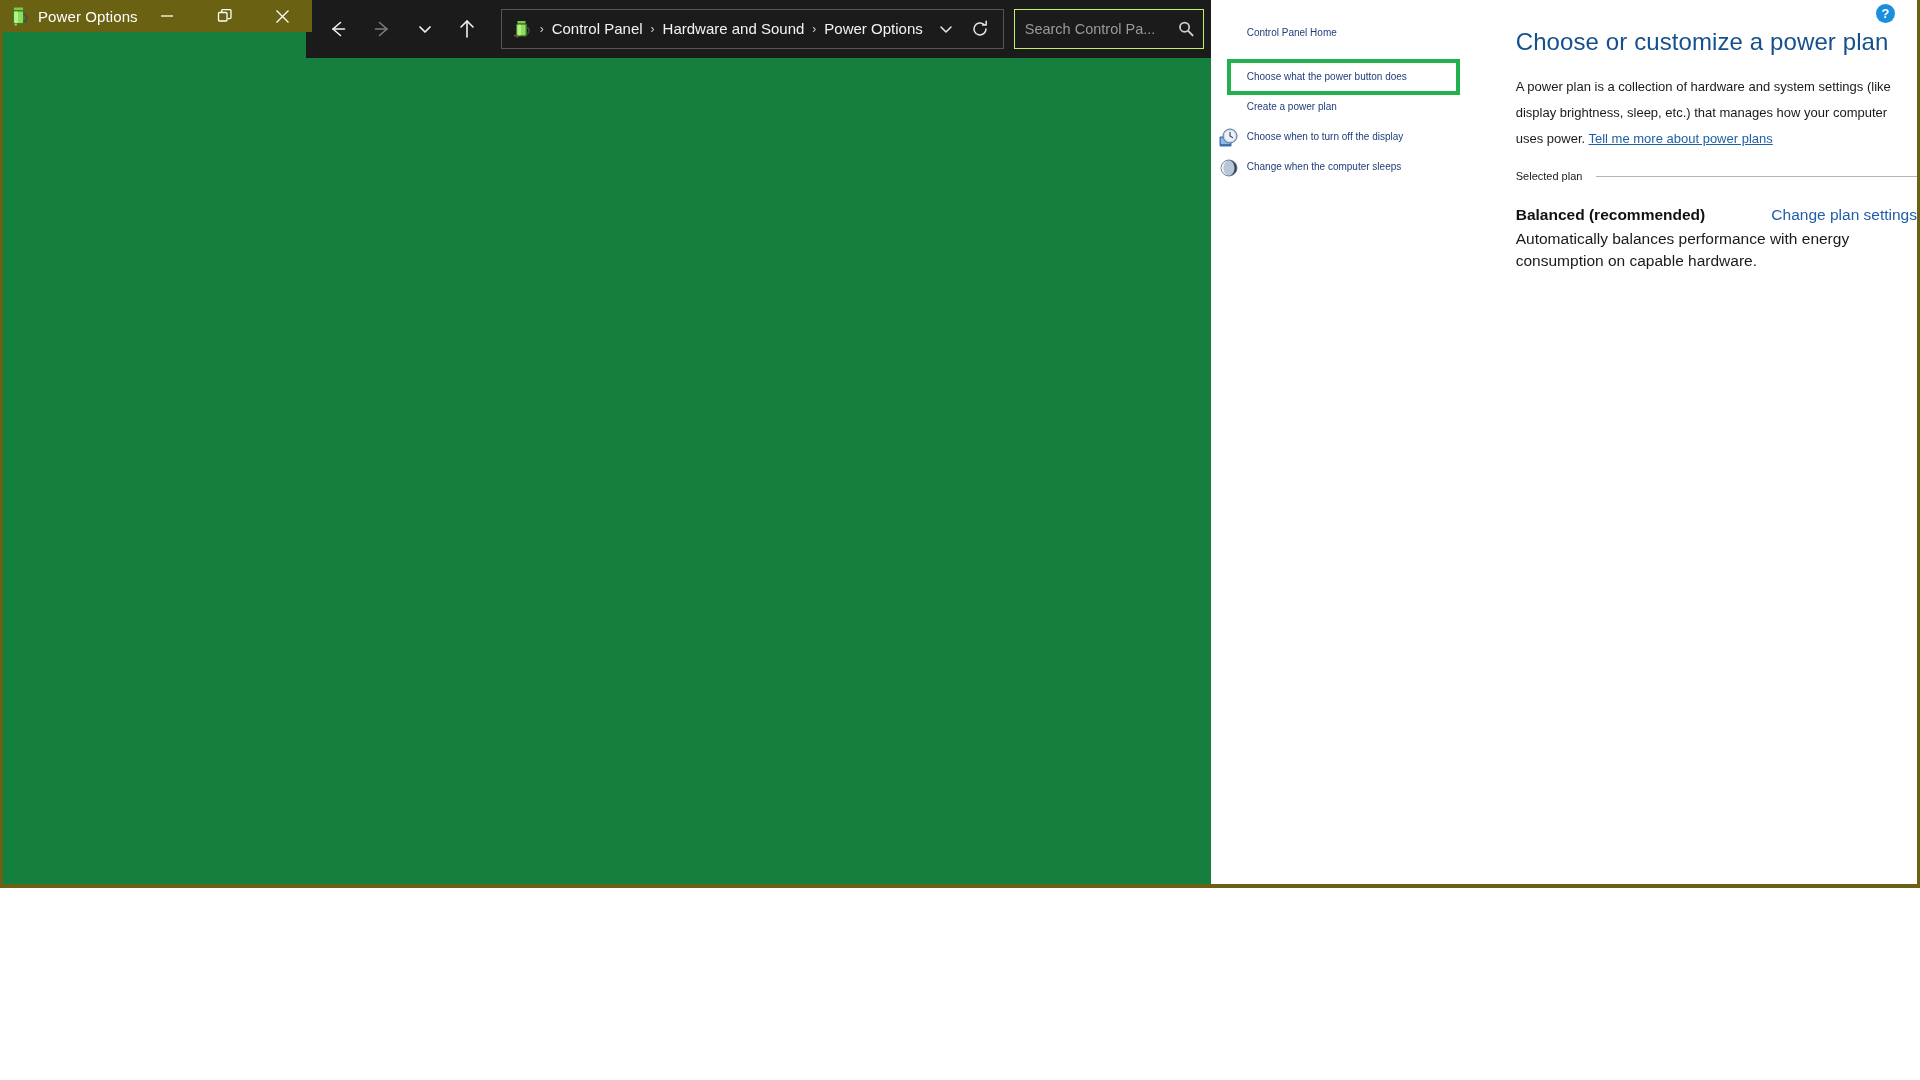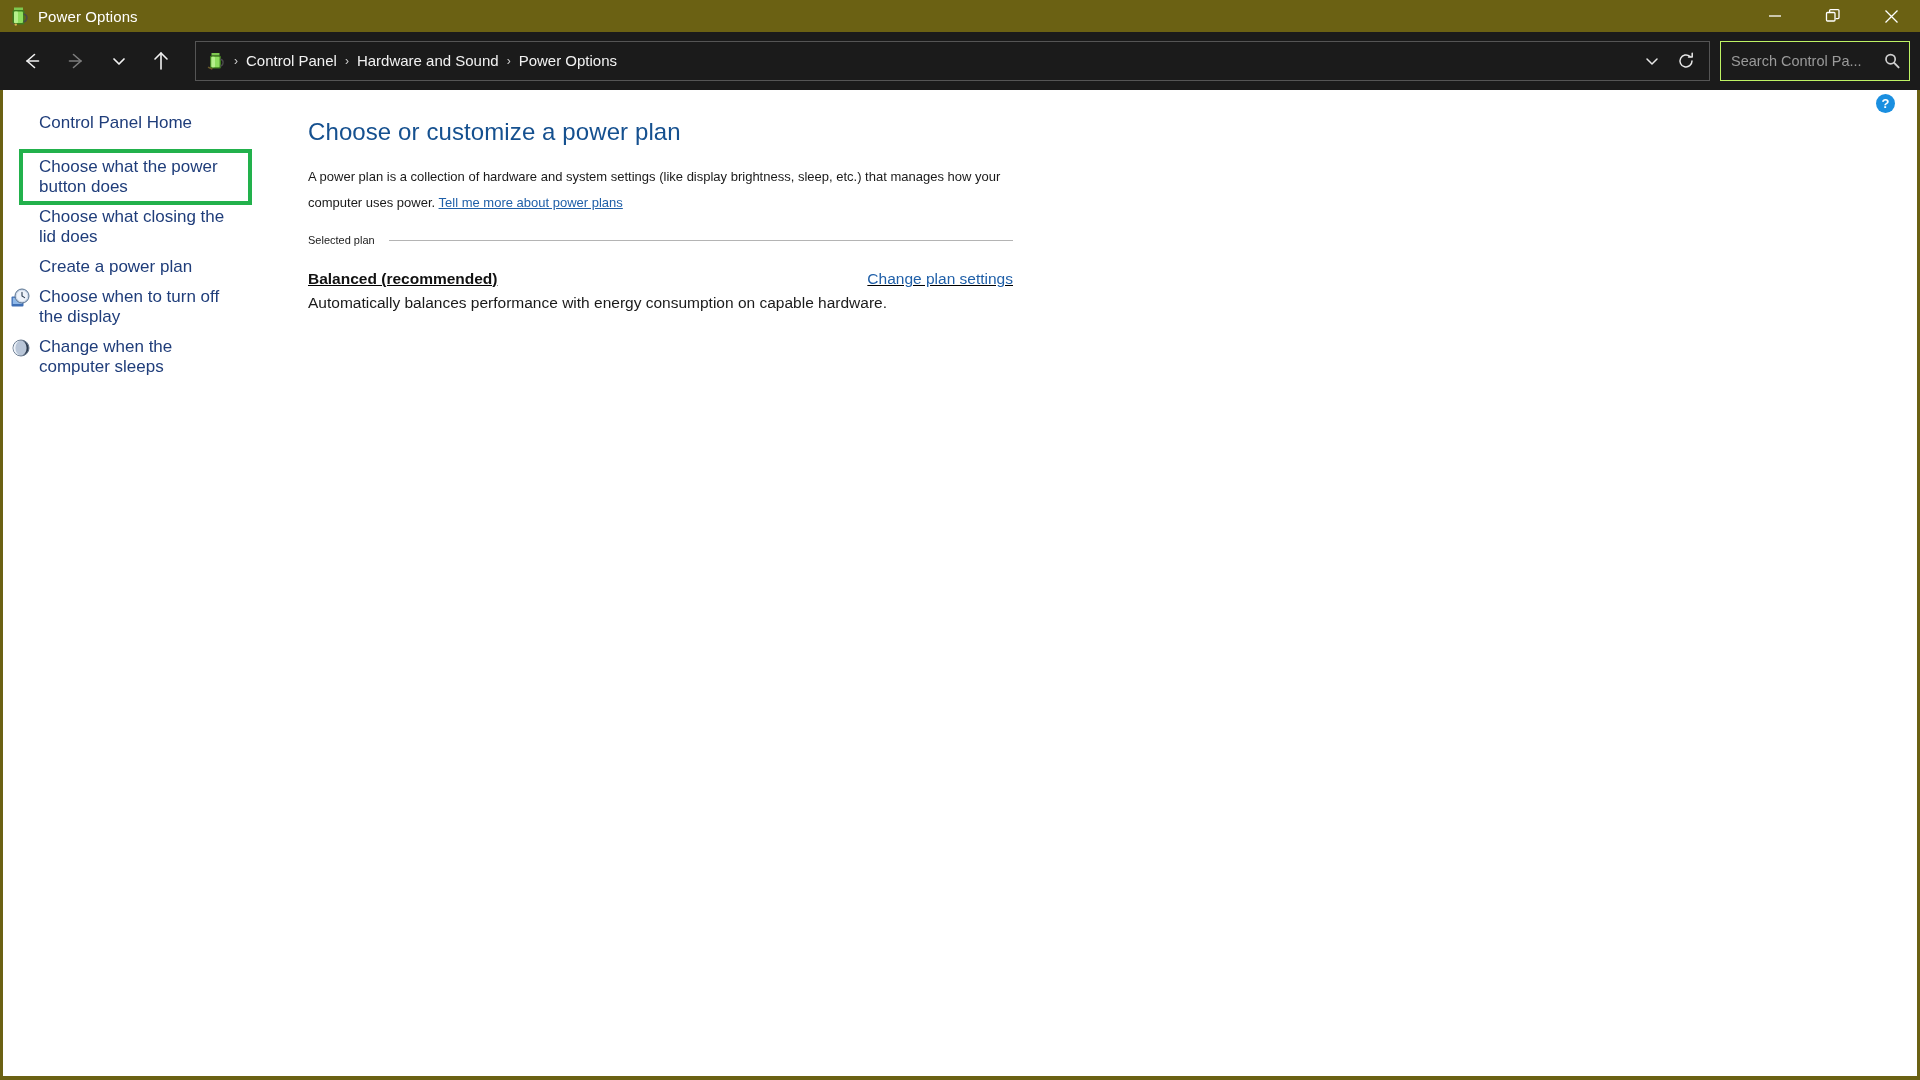--- a/index.html
+++ b/index.html
@@ -6,28 +6,27 @@
 
   html, body {
     width: 1920px;
     height: 1080px;
     overflow: hidden;
     font-family: "Liberation Sans", sans-serif;
   }
 
   #app {
     width: 1920px;
-    height: 1080px;
+    height: 888px;
     position: relative;
     background: #15803d;
     border-left: 3px solid #6b6113;
     border-right: 3px solid #6b6113;
     border-bottom: 4px solid #6b6113;
     display: flex;
-    flex-direction: column;
   }
 
   
   .titlebar {
     height: 32px;
     background: #6b6113;
     display: flex;
     align-items: center;
     flex: 0 0 32px;
     position: relative;
@@ -158,21 +157,21 @@
     padding-top: 18px;
     position: relative;
     display: flex;
     flex-direction: column;
   }
   .side-top { flex: 0 0 auto; }
   .side-flex { flex: 1 1 auto; }
 
   .side-link {
     color: #1f3d7a;
-    font-size: 17px;
+    font-size: 10px;
     line-height: 20px;
     padding: 5px 22px 5px 36px;
     position: relative;
     cursor: default;
     max-width: 252px;
   }
   .side-link.home { margin-bottom: 14px; }
 
   .side-link.highlighted {
     outline: 4px solid #22b14c;
@@ -258,21 +257,20 @@
     flex: 1 1 auto;
     height: 1px;
     background: #b4b4b4;
   }
 
   .plan-row {
     display: flex;
     align-items: baseline;
     max-width: 705px;
     margin-bottom: 4px;
-    text-decoration: underline;
   }
   .plan-name {
     color: #111111;
     font-size: 15.5px;
     font-weight: bold;
   }
   .plan-row-spacer { flex: 1 1 auto; }
   .plan-settings-link {
     color: #1f5fa8;
     font-size: 15.5px;
@@ -398,21 +396,20 @@
 
   <div class="body">
 
     <div class="sidebar">
       <div class="side-top">
 
         <div class="side-link home">Control Panel Home</div>
 
         <div class="side-link highlighted">Choose what the power button does</div>
 
-        <div class="side-link">Choose what closing the lid does</div>
 
         <div class="side-link">Create a power plan</div>
 
         <div class="side-link">
           <svg class="side-ico" viewBox="0 0 20 20">
             <rect x="0.5" y="8.5" width="12" height="10" rx="1" fill="#3f6fb5"></rect>
             <rect x="1.8" y="9.8" width="9.4" height="6.2" fill="#8fb8e8"></rect>
             <circle cx="11" cy="8" r="7" fill="#c9d6e8" stroke="#5a7390" stroke-width="1"></circle>
             <circle cx="11" cy="8" r="5.4" fill="#eef3fa"></circle>
             <path d="M11 4.4 V8 L13.6 9.6" stroke="#2a3b50" stroke-width="1.1" fill="none" stroke-linecap="round"></path>

